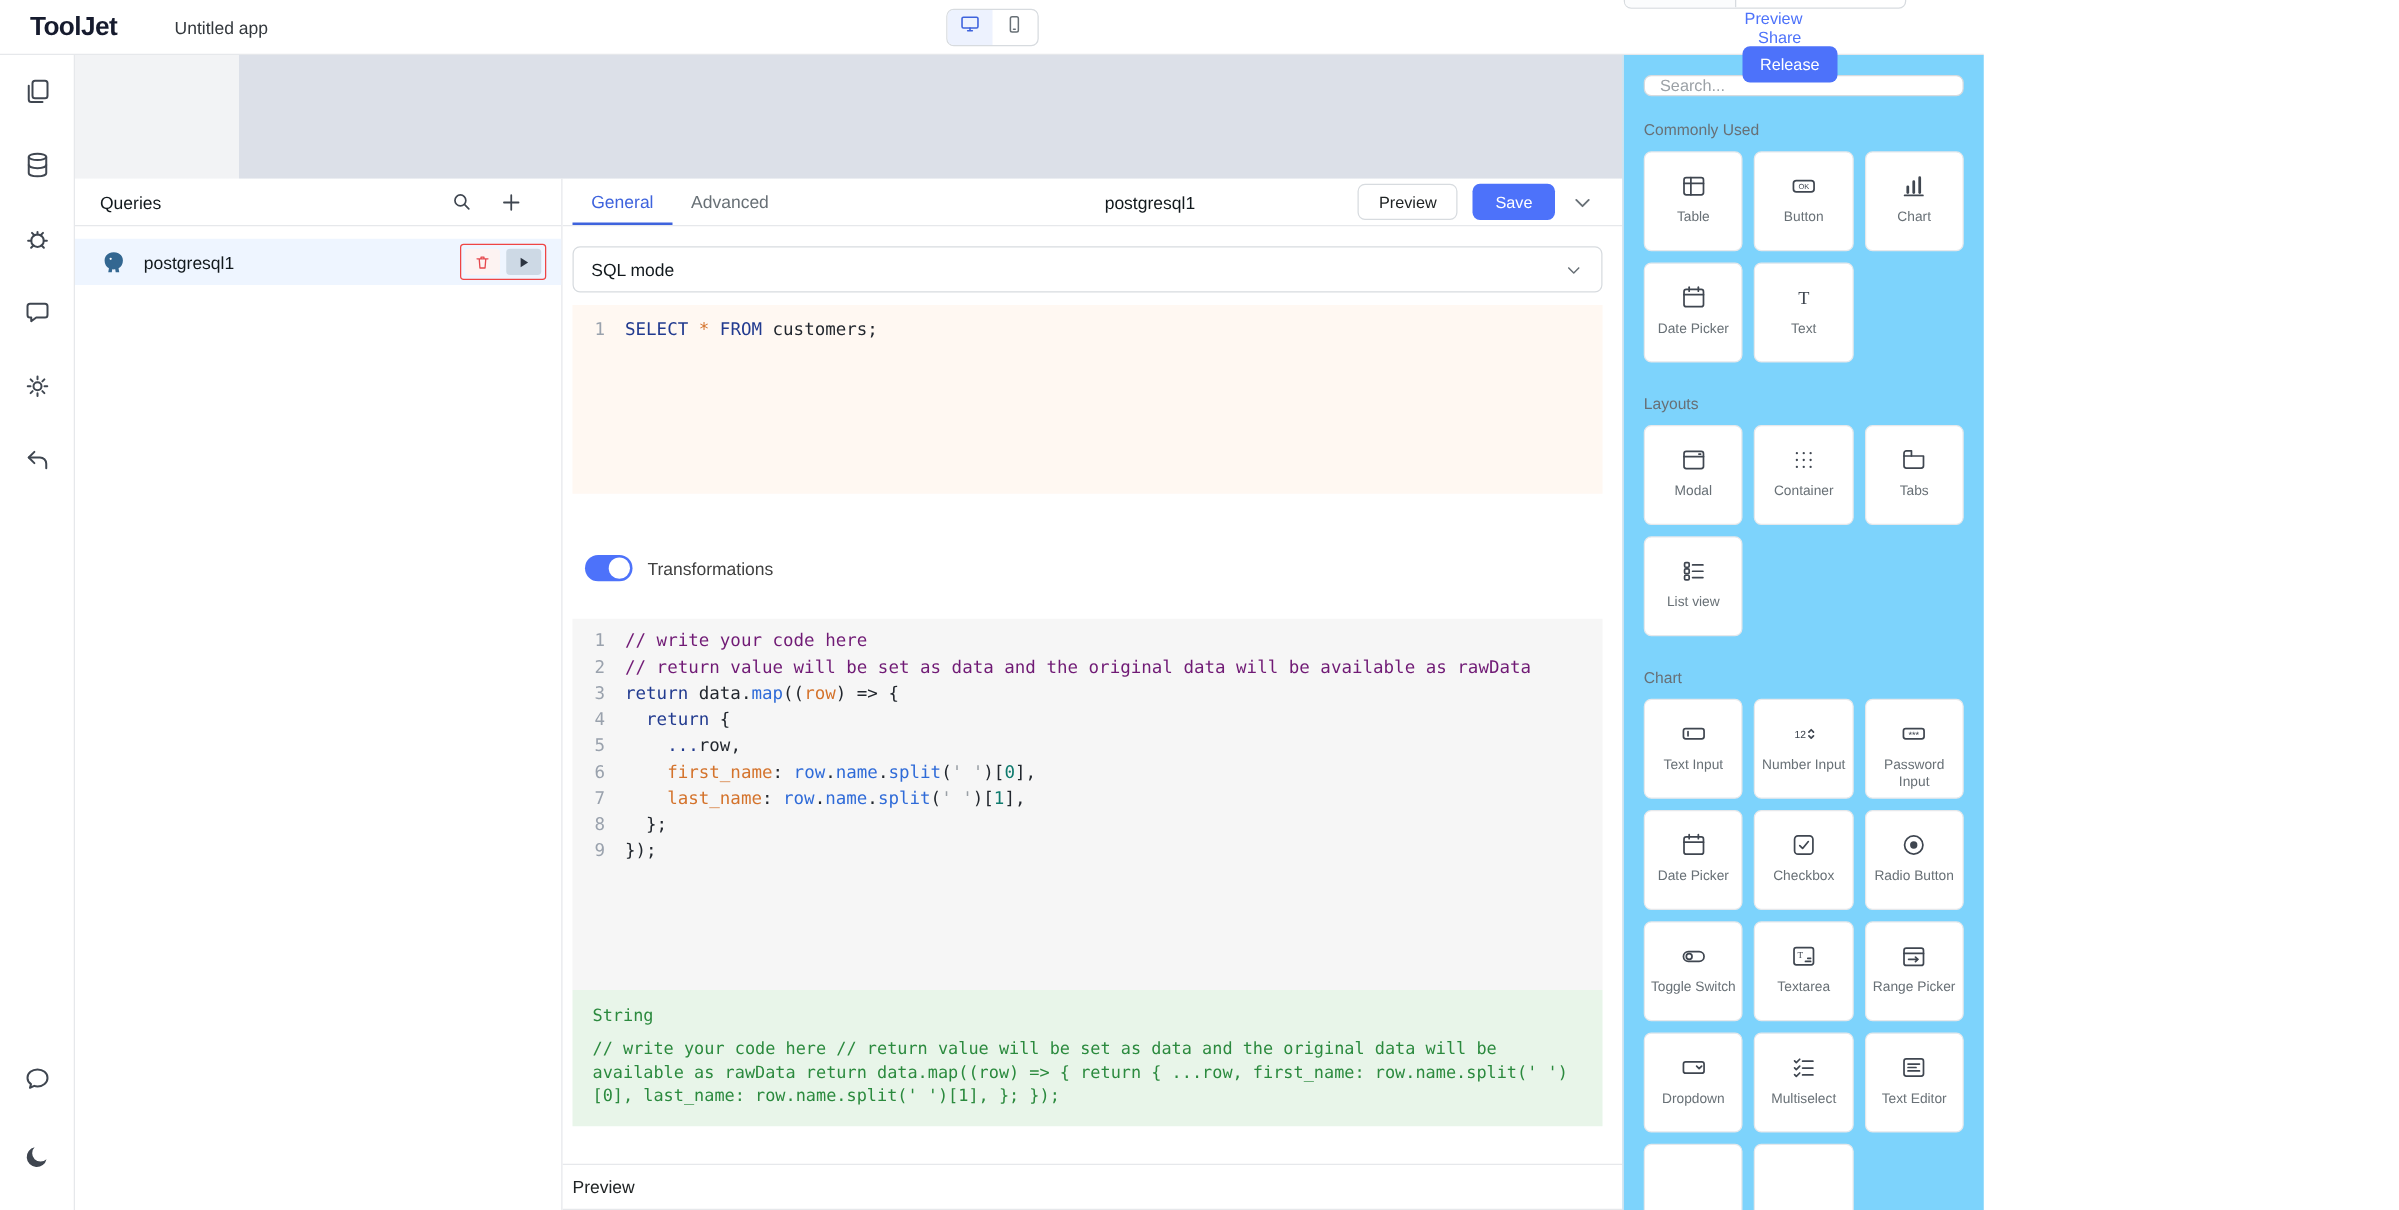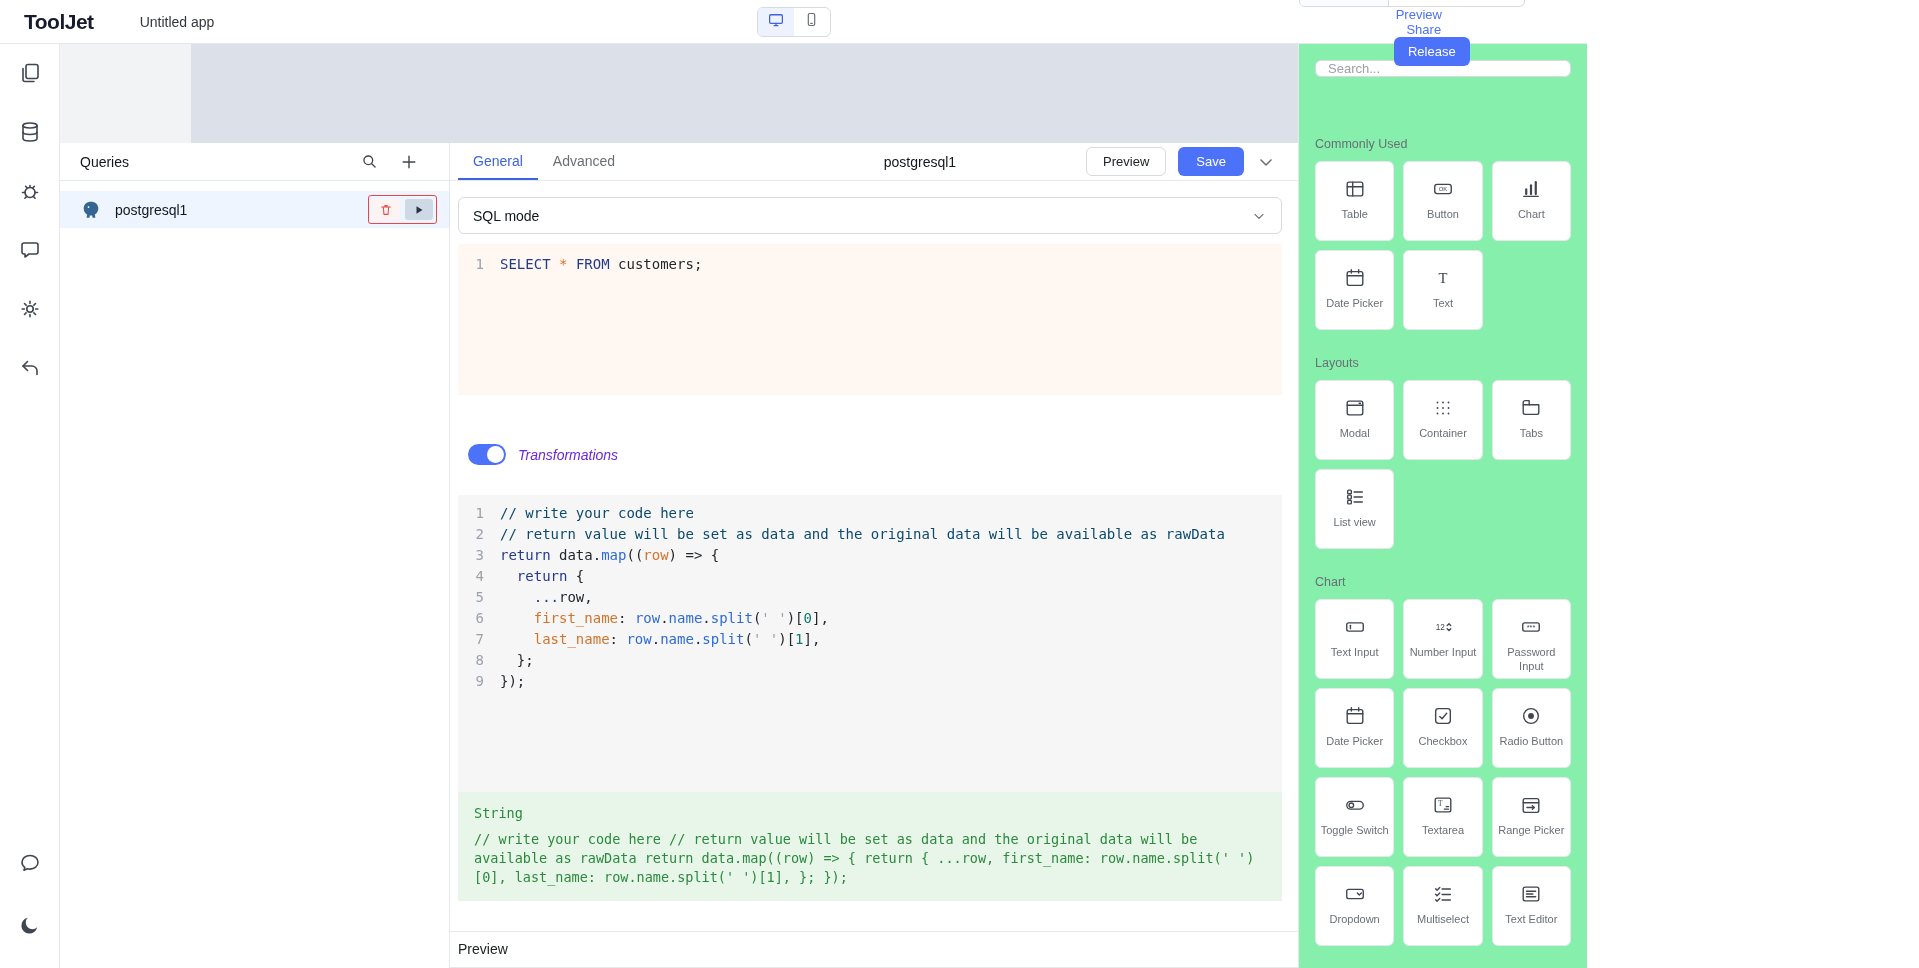--- a/index.html
+++ b/index.html
@@ -77,38 +77,38 @@
     display:flex; align-items:center; padding:0 14px; font-size:14px; color:#11181C; cursor:pointer; background:#fff; }
   .mode-select .chev { margin-left:auto; display:flex; }
 
   .code-editor { font-family:"DejaVu Sans Mono", monospace; font-size:14px; line-height:21px; }
   .code-line { display:flex; white-space:pre; }
   .ln { width:26px; flex:none; text-align:right; color:#9aa2ad; margin-right:16px; user-select:none; }
   .sql-editor { margin:10px 16px 0 8px; height:154px; background:#fff8f2; padding-top:10px; overflow:hidden; }
   .js-editor  { margin:28px 16px 0 8px; height:304px; background:#f6f6f6; padding-top:8px; overflow:hidden; }
 
   .tok-pl{color:#22272e} .tok-kw{color:#213a8f} .tok-orange{color:#d4732c}
-  .tok-cm{color:#0c4a6e} .tok-prop{color:#2f6bd8} .tok-str{color:#9aa0a6} .tok-num{color:#0e7a6d}
+  .tok-cm{color:#701a75} .tok-prop{color:#2f6bd8} .tok-str{color:#9aa0a6} .tok-num{color:#0e7a6d}
 
   .transform-row { margin:48px 16px 0 18px; display:flex; align-items:center; gap:12px; height:24px; }
   .toggle { width:38px; height:21px; background:#4D72FA; border-radius:11px; position:relative; cursor:pointer; flex:none; }
   .toggle .knob { position:absolute; top:2px; right:2px; width:17px; height:17px; background:#fff; border-radius:50%; }
-  .transform-label { font-size:14px; font-weight:500; color:#6d28d9;font-style:italic; }
+  .transform-label { font-size:14px; font-weight:500; color:#404040; }
 
   .result-box { margin:0 16px 0 8px; background:#e8f5e9; padding:12px 16px 14px;
     font-family:"DejaVu Sans Mono", monospace; font-size:13.5px; color:#2b8a3e; line-height:19px; }
   .result-type { margin-bottom:7px; }
   .result-value { word-break:break-word; }
 
   .preview-section { margin:30px 0 0 0; border-top:1px solid #e6e8eb; border-bottom:1px solid #e6e8eb;
     padding:9px 8px 10px; font-size:14px; font-weight:500; color:#202425; }
 
   
-  .right-panel { width:289px; flex:none; border-left:1px solid #e6e8eb; background:#86efac;
-    padding:16px 16px 0; overflow:hidden; display:flex; flex-direction:column;gap:40px; }
+  .right-panel { width:289px; flex:none; border-left:1px solid #e6e8eb; background:#7dd3fc;
+    padding:16px 16px 0; overflow:hidden; display:flex; flex-direction:column; }
   .search-input { height:36px; width:100%; border:1px solid #d7dbdf; border-radius:6px; padding:0 12px;
     font-size:13px; color:#11181C; outline:none; font-family:"Liberation Sans",sans-serif; }
   .search-input::placeholder { color:#9ba1a6; }
   .section-title { margin:34px 0 10px; font-size:12.5px; font-weight:500; color:#687076; }
   .section-title.first { margin-top:20px; }
   .widget-grid { display:grid; grid-template-columns:repeat(3,1fr); gap:9px; }
   .widget-grid + .section-title { margin-top:26px; }
   .widget-card { border:1px solid #e6e8eb; border-radius:6px; background:#fff; height:80px;
     display:flex; flex-direction:column; align-items:center; padding-top:15px; gap:7px; cursor:pointer; }
   .widget-label { font-size:11px; color:#687076; text-align:center; line-height:1.25; padding:0 3px; }

